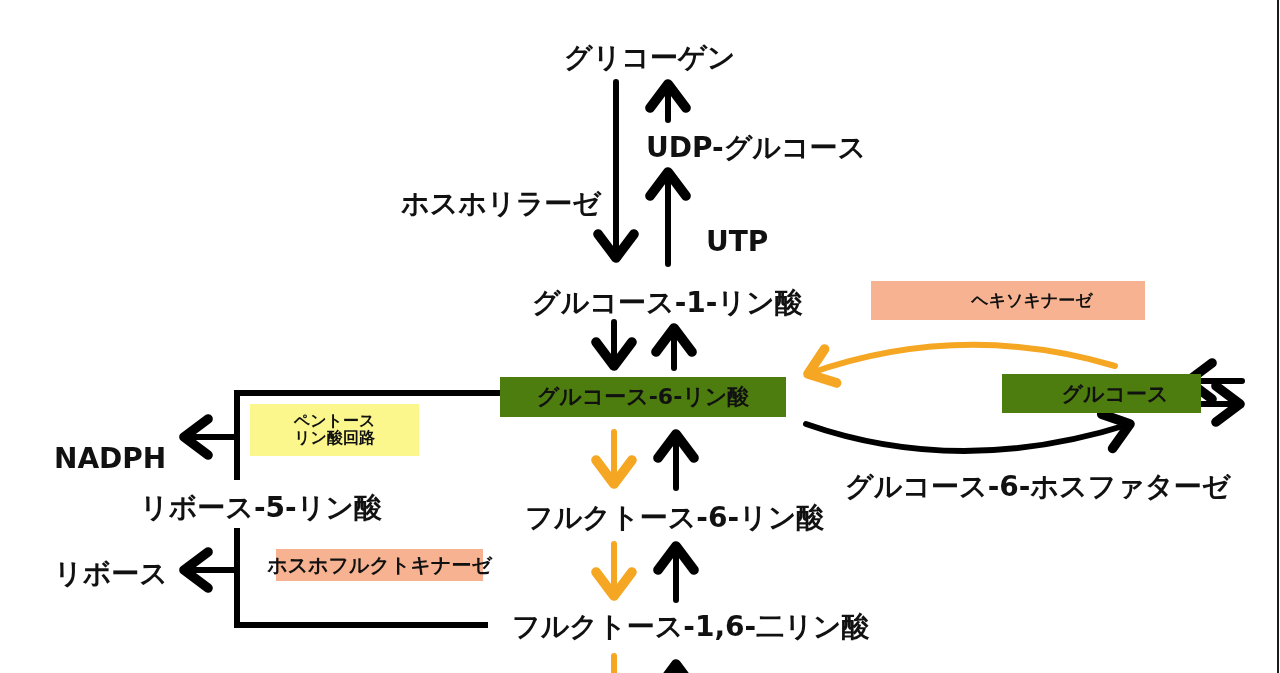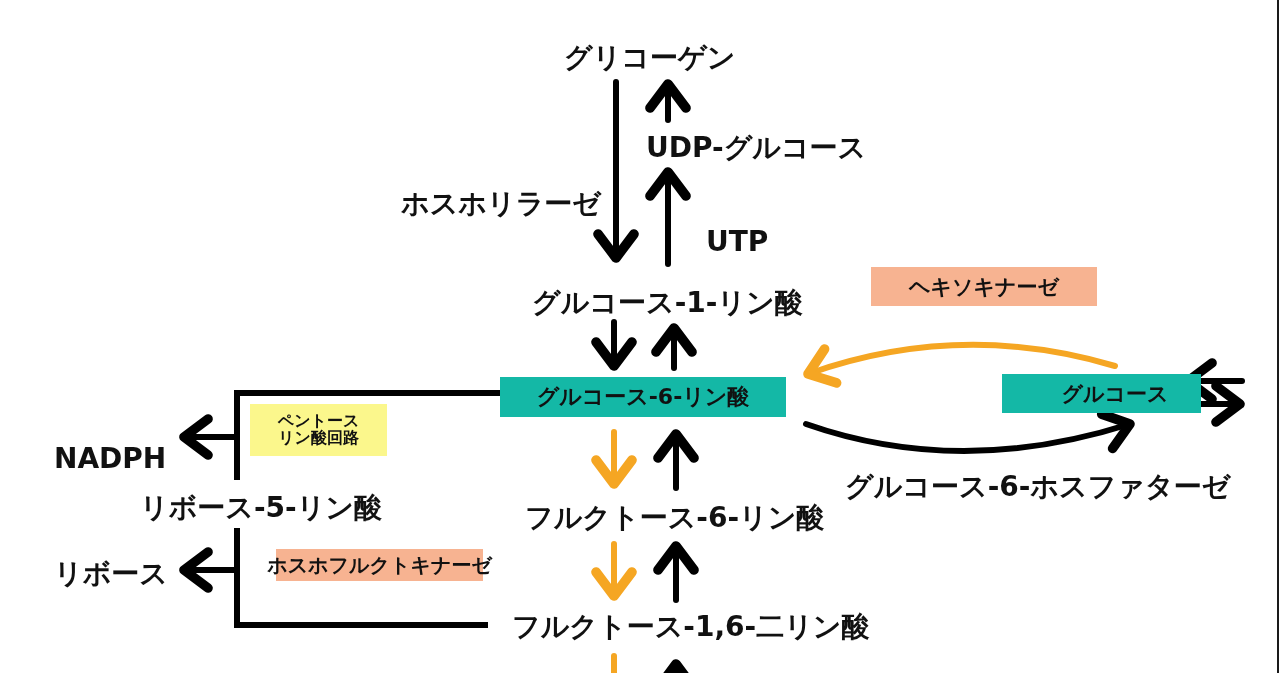--- a/index.html
+++ b/index.html
@@ -1,20 +1,20 @@
 <!DOCTYPE html>
 <html><head>
 <meta charset="utf-8">
 <style>
   html, body { margin:0; padding:0; }
   body { width:1280px; height:673px; background:#ffffff; position:relative; overflow:hidden;
          font-family:"DejaVu Sans", "Liberation Sans", sans-serif; }
   .lbl { position:absolute; font-weight:bold; color:#111; white-space:nowrap; font-size:28px; line-height:1; }
   .box { position:absolute; display:flex; align-items:center; justify-content:center; font-weight:bold; color:#111; white-space:nowrap; }
-  .pink { background:#14b8a6; }
+  .pink { background:#4d7c0f; }
   .salmon { background:#f7b391; }
   .yellow { background:#fbf78c; }
   svg.lines { position:absolute; left:0; top:0; }
   .edge { position:absolute; right:1px; top:0; width:2px; height:673px; background:#1a1a1a; }
 </style>
 </head>
 <body>
 
 <svg class="lines" width="1280" height="673">
   <defs>
@@ -64,31 +64,31 @@
 <div class="lbl" style="left:564px;top:44px;">グリコーゲン</div>
 <div class="lbl" style="left:646px;top:134px;">UDP-グルコース</div>
 <div class="lbl" style="left:706px;top:201px;margin-top:27px;">UTP</div>
 <div class="lbl" style="left:401px;top:190px;">ホスホリラーゼ</div>
 <div class="lbl" style="left:532px;top:289px;">グルコース-1-リン酸</div>
 
 <div class="box pink" style="left:500px;top:377px;width:286px;height:40px;font-size:22px;">
   <span>グルコース-6-リン酸</span>
 </div>
 
-<div class="box salmon" style="left:871px;top:267px;width:226px;height:39px;font-size:21px;">
+<div class="box salmon" style="left:871px;top:281px;width:226px;height:39px;font-size:17px;padding-left:48px;">
   <span>ヘキソキナーゼ</span>
 </div>
 
 <div class="box pink" style="left:1002px;top:374px;width:172px;height:39px;font-size:21px;padding-left:27px;">
   <span>グルコース</span>
 </div>
 
 <div class="lbl" style="left:845px;top:473px;">グルコース-6-ホスファターゼ</div>
 
-<div class="box yellow" style="left:250px;top:404px;width:137px;height:52px;flex-direction:column;font-size:16px;line-height:1.05;">
+<div class="box yellow" style="left:250px;top:404px;width:169px;height:52px;flex-direction:column;font-size:16px;line-height:1.05;">
   <span>ペントース</span>
   <span>リン酸回路</span>
 </div>
 
 <div class="lbl" style="left:54px;top:445px;">NADPH</div>
 <div class="lbl" style="left:140px;top:494px;">リボース-5-リン酸</div>
 <div class="lbl" style="left:54px;top:560px;">リボース</div>
 <div class="lbl" style="left:525px;top:504px;">フルクトース-6-リン酸</div>
 
 <div class="box salmon" style="left:276px;top:549px;width:207px;height:32px;font-size:20px;">

